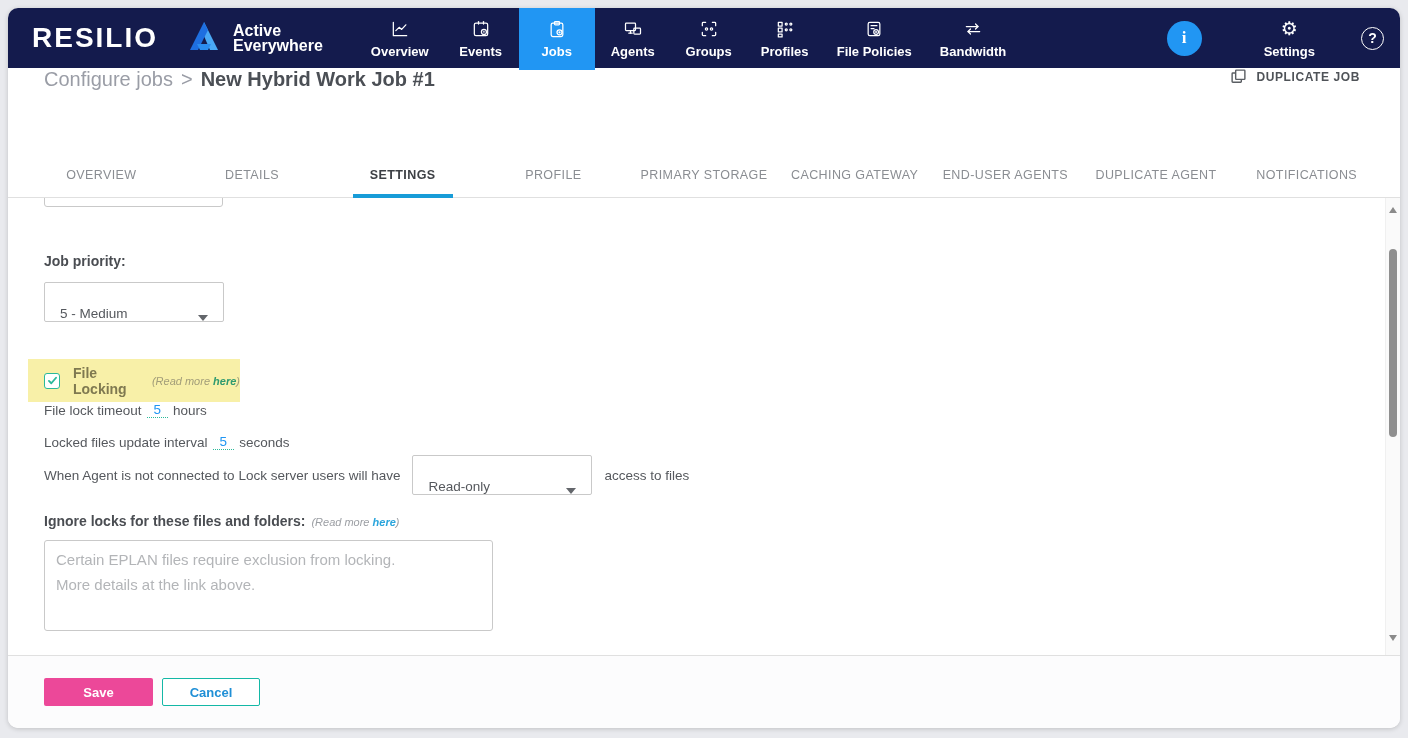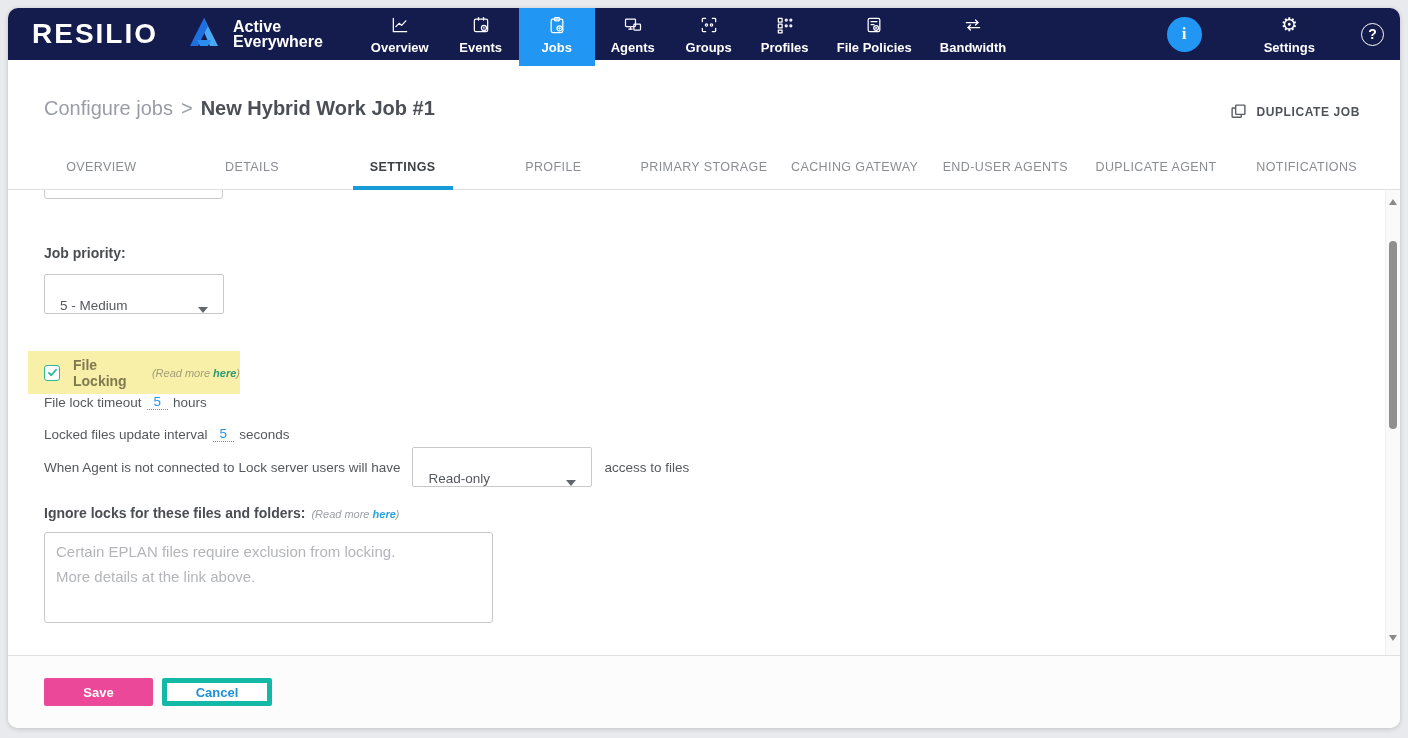--- a/index.html
+++ b/index.html
@@ -12,21 +12,21 @@
   }
   .app {
     position:absolute; left:8px; top:8px; width:1392px; height:720px;
     background:#fff; border-radius:10px; overflow:hidden;
     box-shadow:0 1px 5px rgba(0,0,0,.18);
     display:flex; flex-direction:column;
   }
 
   
   .navbar {
-    height:52px; background:#141b4d; display:flex; align-items:center;
+    height:60px; background:#141b4d; display:flex; align-items:center;
     flex-shrink:0; color:#fff;
   }
   .brand {
     margin-left:24px; font-size:28px; font-weight:800; letter-spacing:2px;
     color:#fff;
   }
   .product-logo { display:flex; align-items:center; margin-left:26px; gap:9px; }
   .product-mark { width:40px; height:40px; display:block; }
   .product-name { font-size:16px; font-weight:700; line-height:15px; color:#fff; }
   .nav-items { display:flex; height:64px; margin-left:34px; }
@@ -47,21 +47,21 @@
   .settings-item { margin-left:48px; }
   .settings-glyph { font-size:19px; line-height:20px; }
   .help-circle {
     width:23px; height:23px; border-radius:50%; border:1.7px solid #fff; color:#fff;
     display:flex; align-items:center; justify-content:center; font-size:14px; font-weight:700;
     margin-left:32px; cursor:pointer;
   }
 
   
   .page-header {
-    height:60px; display:flex; align-items:flex-end; padding:0 40px 0 36px; flex-shrink:0;
+    height:60px; display:flex; align-items:flex-start; padding:0 40px 0 36px; flex-shrink:0;
   }
   .breadcrumb { font-size:20px; display:flex; align-items:center; gap:8px; }
   .crumb-parent { color:#9a9da6; cursor:pointer; }
   .crumb-sep { color:#9a9da6; }
   .crumb-title { color:#4b4f55; font-weight:700; }
   .duplicate-btn {
     margin-left:auto; display:flex; align-items:center; gap:9px; cursor:pointer;
     font-size:12px; font-weight:700; letter-spacing:.6px; color:#4f5358;
   }
   .duplicate-btn svg { width:17px; height:17px; stroke:#5a5e63; fill:none; stroke-width:2; }
@@ -152,21 +152,21 @@
   }
 
   
   .footer {
     height:73px; border-top:1px solid #e0e0e0; background:#fcfcfd;
     display:flex; align-items:center; padding-left:36px; flex-shrink:0; gap:9px;
   }
   .btn { height:28px; border-radius:2px; font-size:13px; font-weight:700; cursor:pointer;
     display:flex; align-items:center; justify-content:center; }
   .btn-save { width:109px; background:#ec4899; color:#fff; border:none; }
-  .btn-cancel { width:110px; background:#fff; color:#1f8fd6; border:5px solid #14b8a6; }
+  .btn-cancel { width:98px; background:#fff; color:#1f8fd6; border:1px solid #14b8a6; }
 </style>
 </head>
 <body>
 
 <div class="app">
 
   <div class="navbar">
     <div class="brand">RESILIO</div>
 
     <div class="product-logo">

